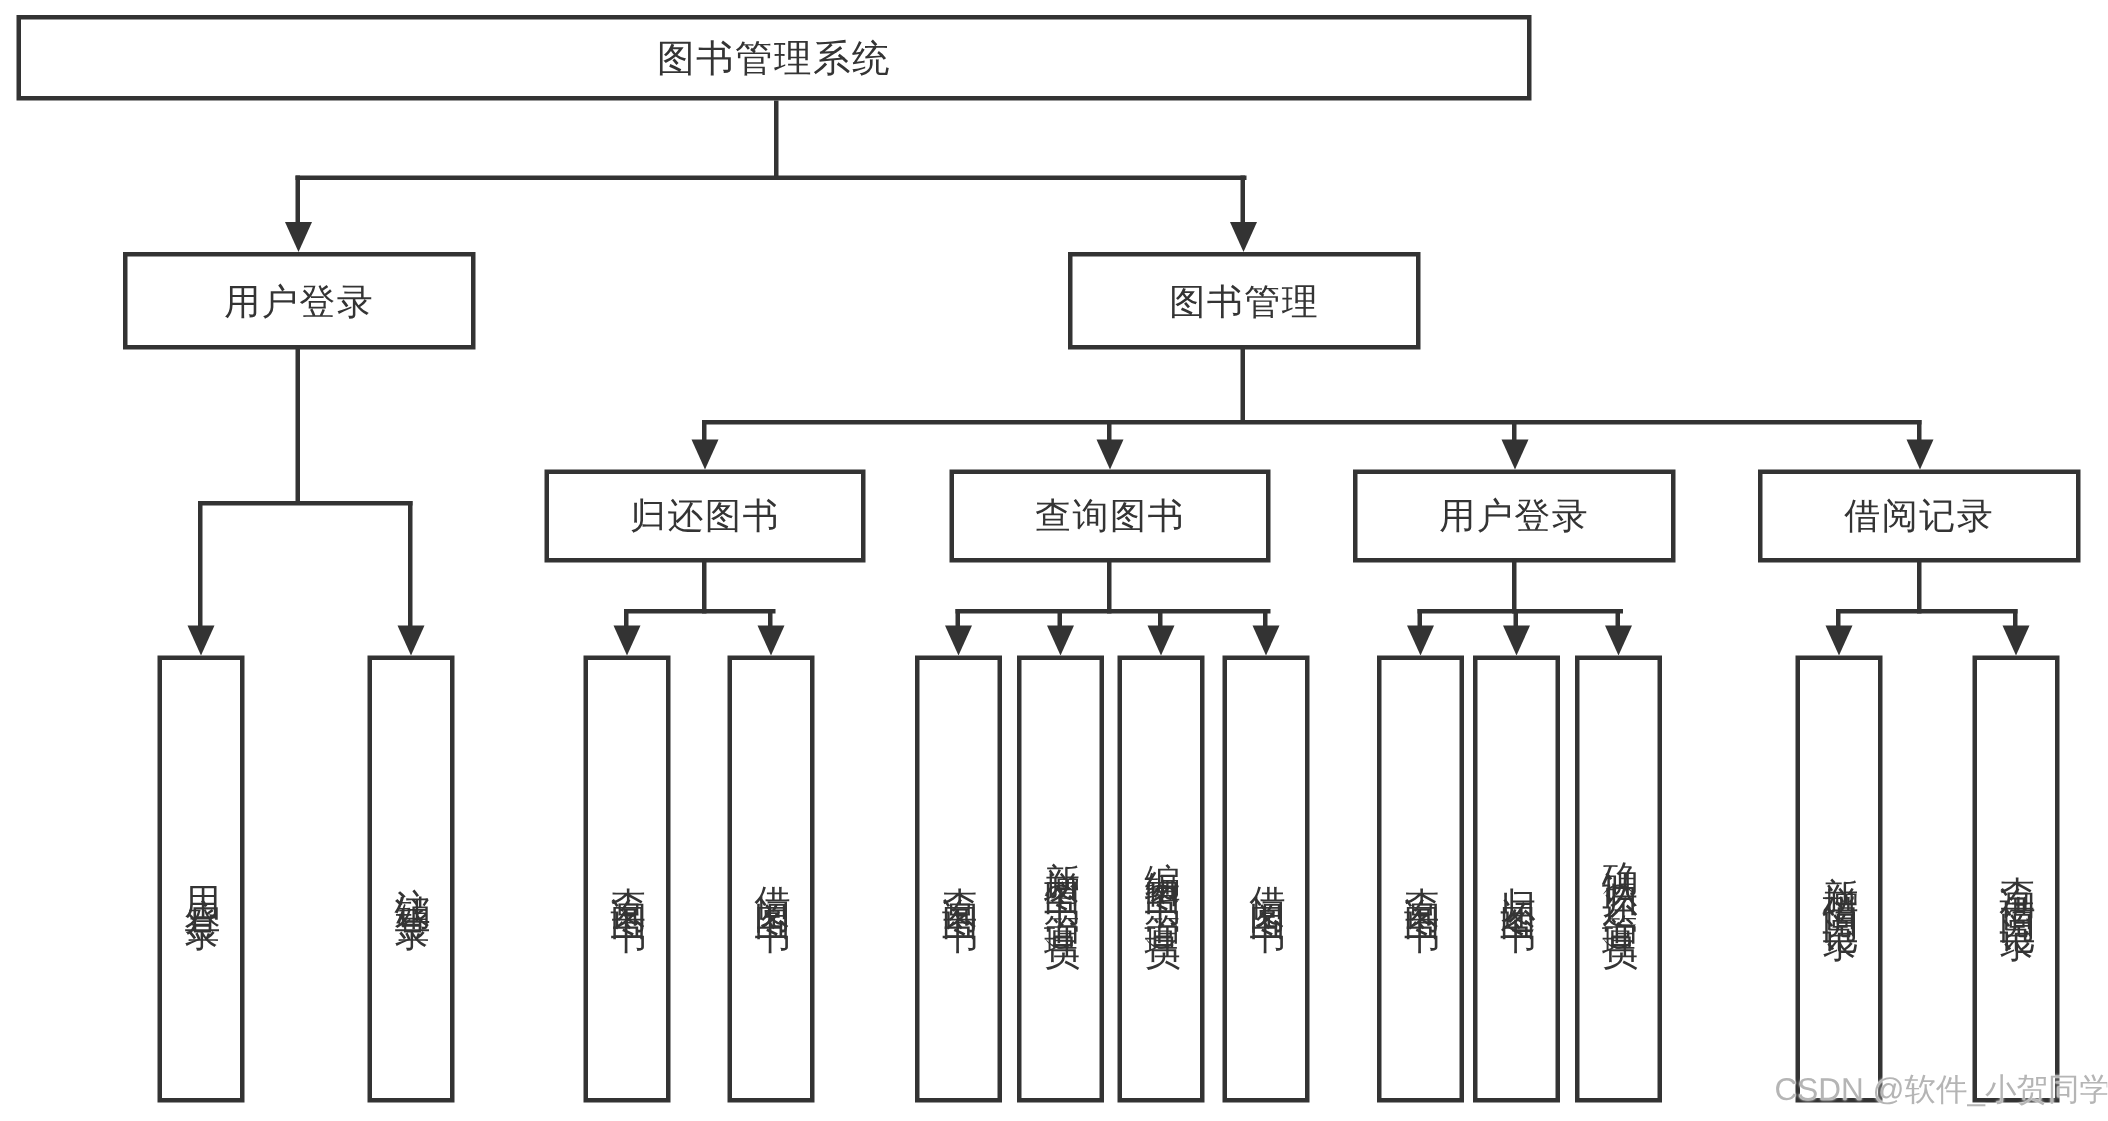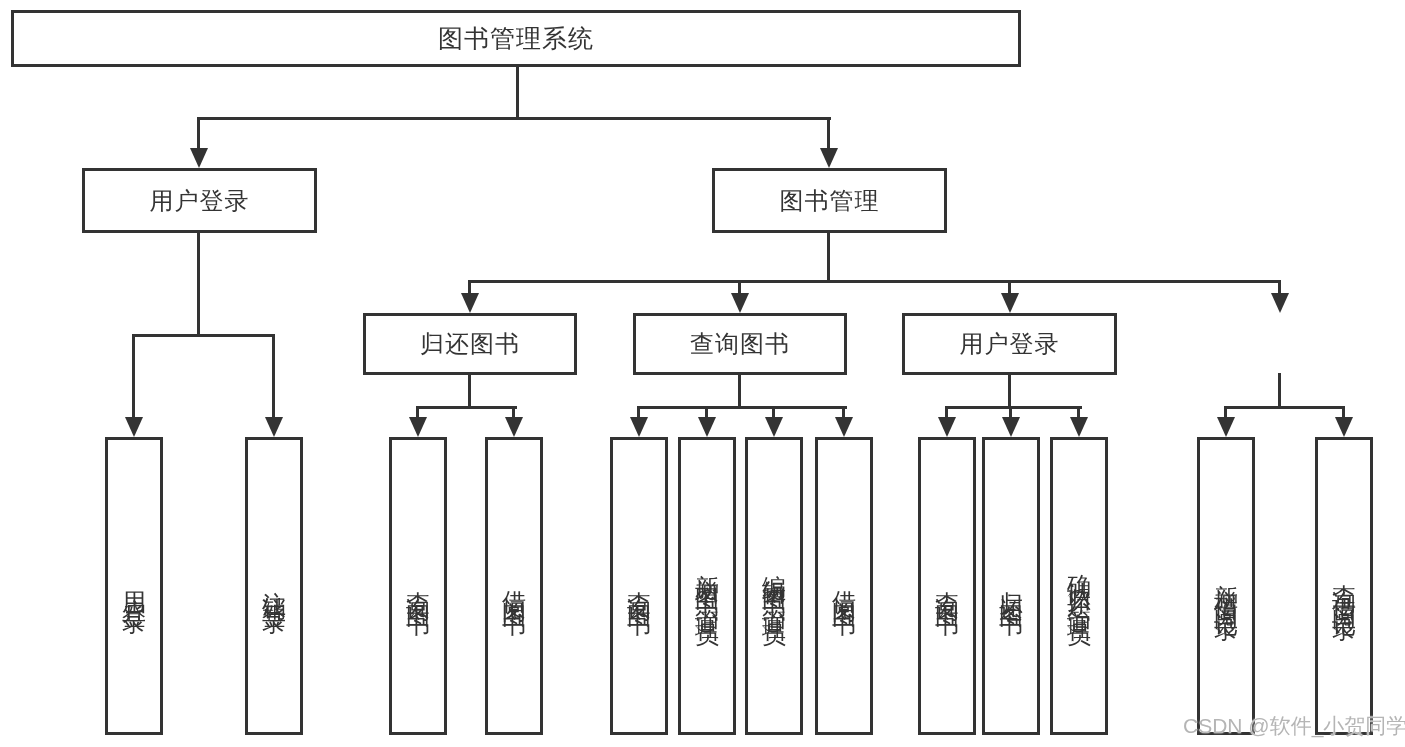--- a/index.html
+++ b/index.html
@@ -72,20 +72,23 @@
   <div class="arrow" style="left:1271px;top:293px"></div>
 
   <div class="node hnode" style="left:363px;top:313px;width:214px;height:62px">
     <span>归还图书</span>
   </div>
   <div class="node hnode" style="left:633px;top:313px;width:214px;height:62px">
     <span>查询图书</span>
   </div>
   <div class="node hnode" style="left:902px;top:313px;width:215px;height:62px">
     <span>用户登录</span>
+  </div>
+  <div class="node hnode" style="left:1172px;top:313px;width:215px;height:62px">
+    <span>借阅记录</span>
   </div>
 
   <div class="vl" style="left:468px;top:373px;height:36px"></div>
   <div class="hl" style="left:416px;top:406px;width:101px"></div>
   <div class="vl" style="left:416px;top:406px;height:14px"></div>
   <div class="arrow" style="left:409px;top:417px"></div>
   <div class="vl" style="left:512px;top:406px;height:14px"></div>
   <div class="arrow" style="left:505px;top:417px"></div>
 
   <div class="vl" style="left:738px;top:373px;height:36px"></div>

